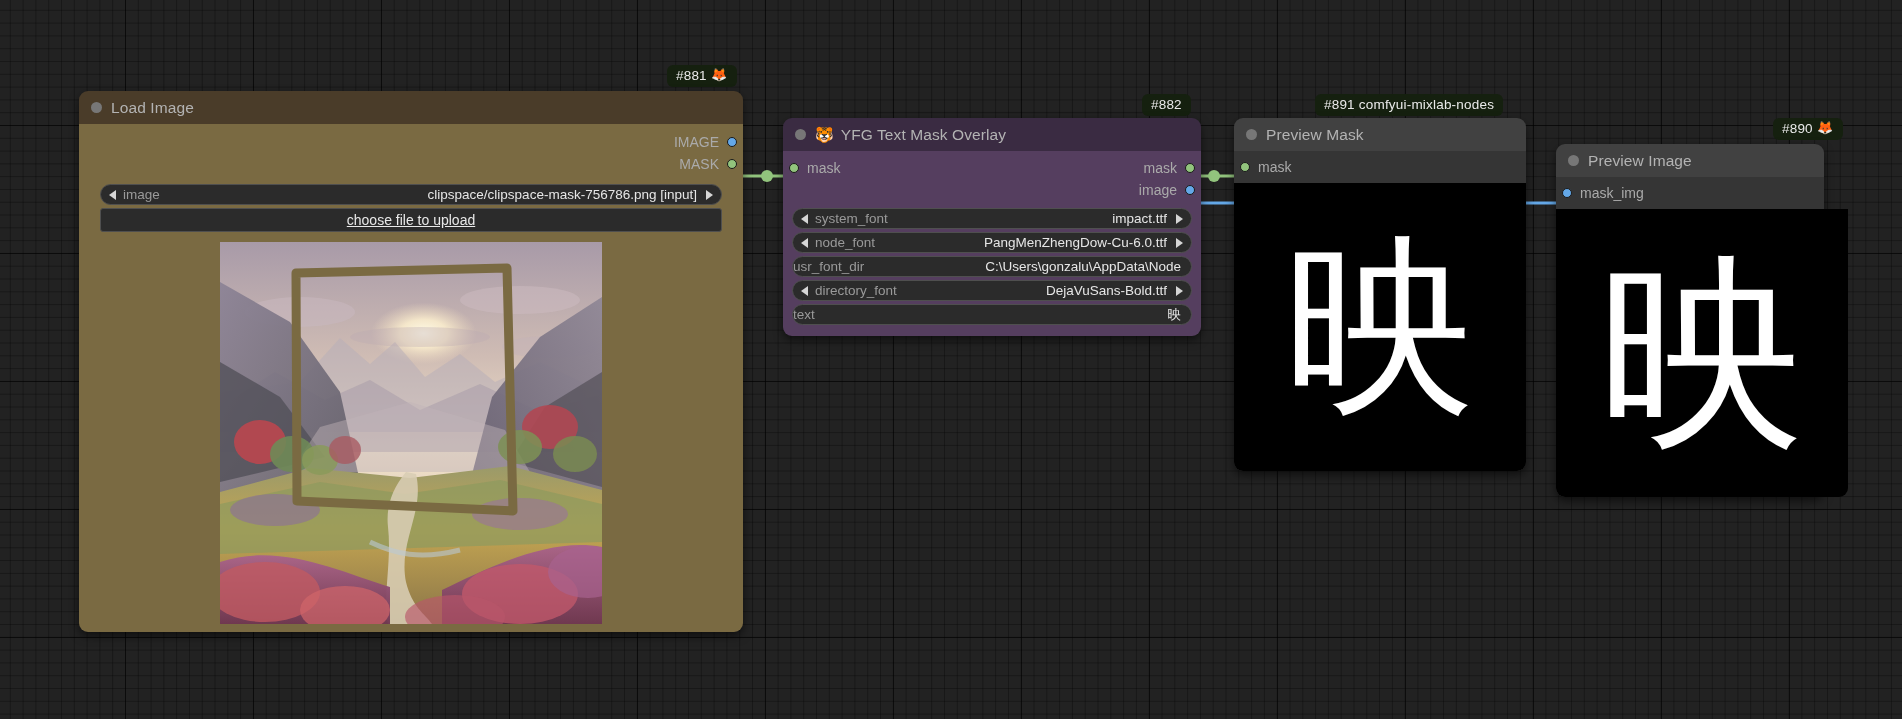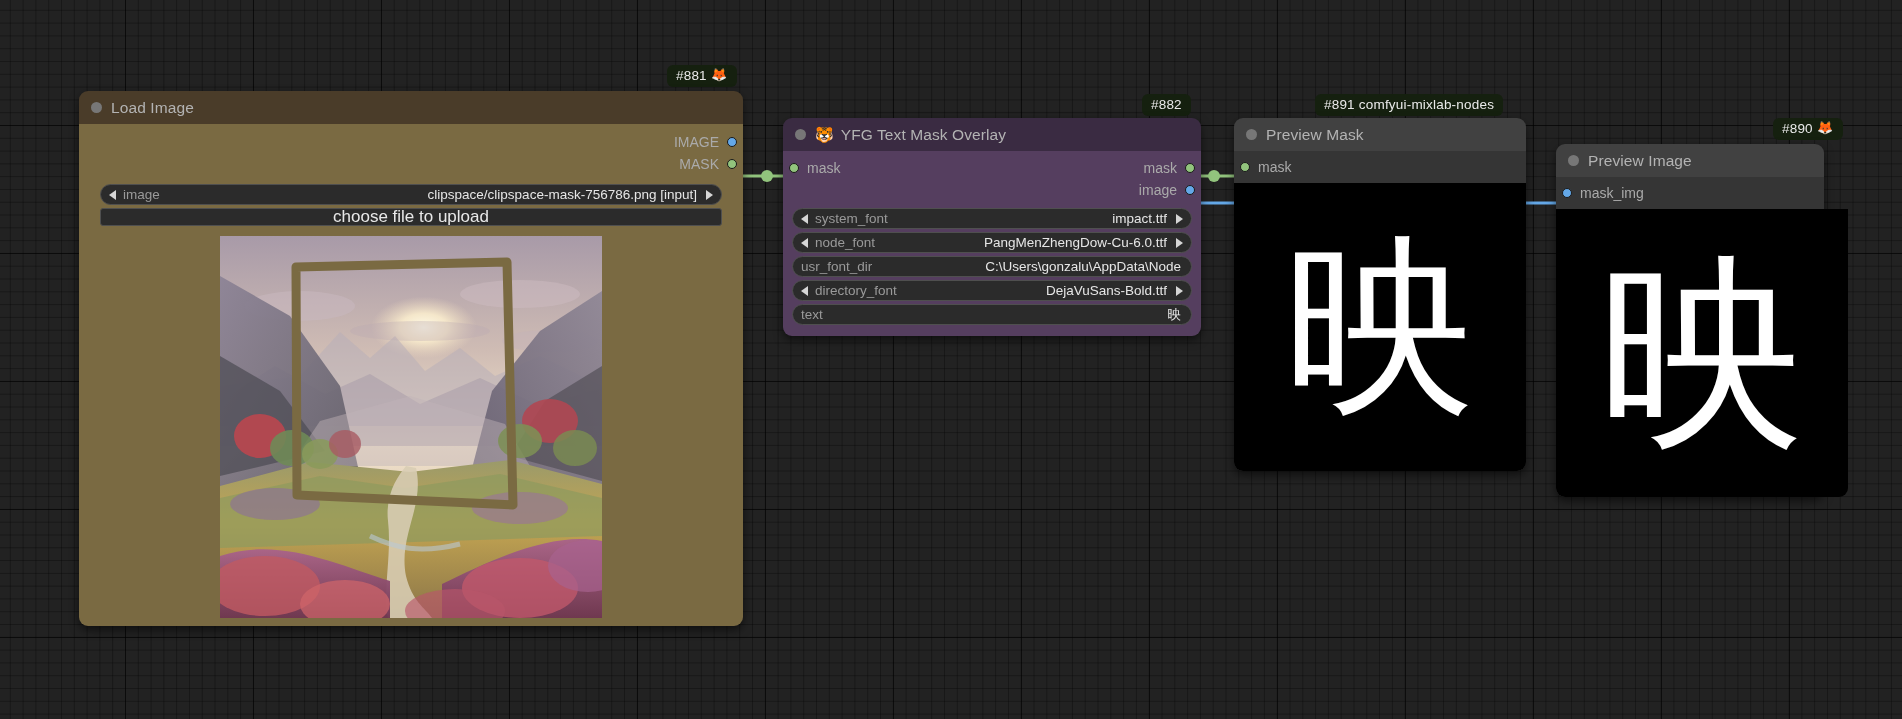--- a/index.html
+++ b/index.html
@@ -109,21 +109,21 @@
     background: #2b2b2b;
     border: 1px solid #4f4f4f;
     border-radius: 11px;
     display: flex;
     align-items: center;
     font-size: 13.5px;
     overflow: hidden;
   }
   .widget .w-name {
     color: #9a9a9a;
-    padding-left: 8px;
+    padding-left: 0;
     white-space: nowrap;
   }
   .widget.has-arrows .w-name { padding-left: 22px; }
   .widget .w-value {
     margin-left: auto;
     color: #e6e6e6;
     padding-right: 10px;
     white-space: nowrap;
     overflow: hidden;
     text-overflow: ellipsis;
@@ -134,30 +134,31 @@
     top: 50%;
     transform: translateY(-50%);
     width: 0; height: 0;
     border-top: 5px solid transparent;
     border-bottom: 5px solid transparent;
   }
   .arrow-l { left: 8px;  border-right: 7px solid #d6d6d6; }
   .arrow-r { right: 8px; border-left: 7px solid #d6d6d6; }
 
   .btn-widget {
-    height: 18px;
+    height: 24px;
     margin: 3px 9px;
     background: #2b2b2b;
     border: 1px solid #4f4f4f;
     border-radius: 3px;
     display: flex;
     align-items: center;
     justify-content: center;
-    font-size: 17px;
+    font-size: 14px;
     color: #e8e8e8;
+    text-decoration: underline;
   }
 
   
   .node-loadimage .node-header { background: #4a3c29; text-align: center; }
   .node-loadimage .node-body   { background: #7a6a42; }
 
   .node-yfg .node-header { background: #3a2b42; }
   .node-yfg .node-body   { background: #553e5f; }
 
   .node-preview .node-header { background: #414141; }

